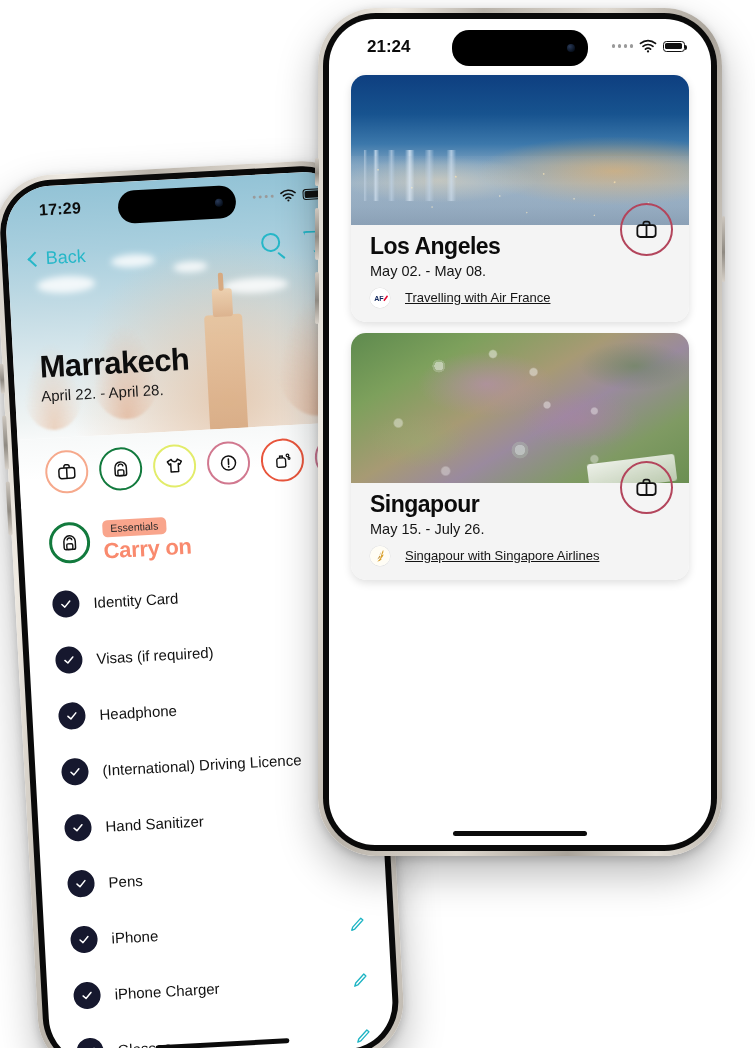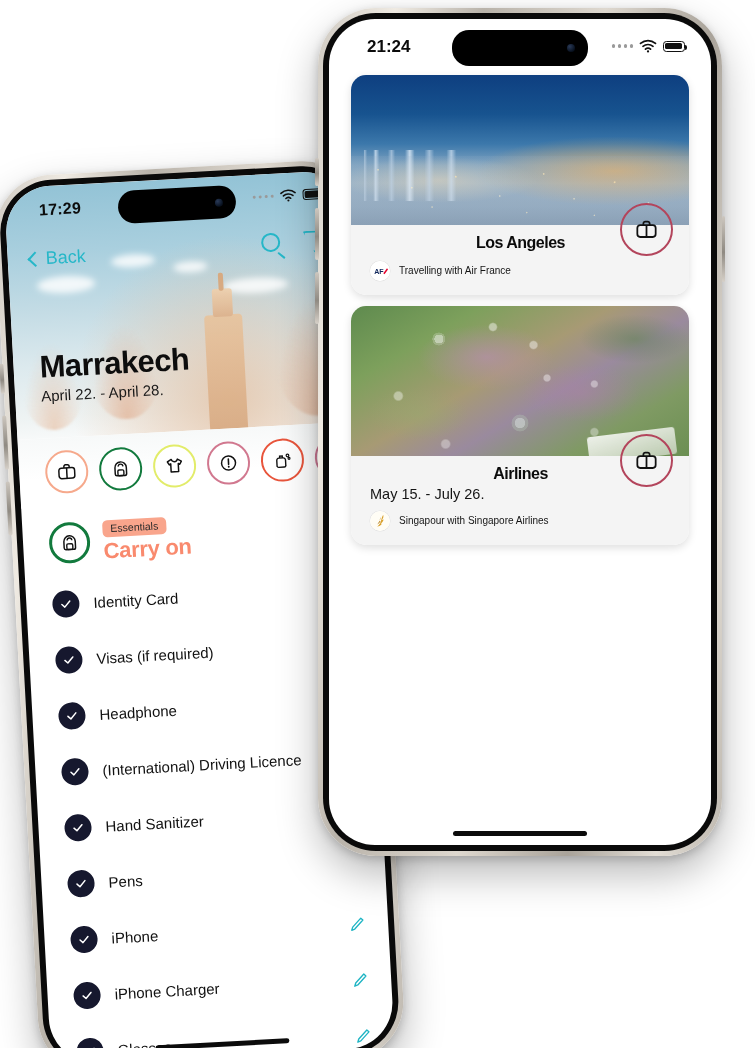--- a/index.html
+++ b/index.html
@@ -214,28 +214,28 @@
   .img-sg .bldg {
     position:absolute; right:4%; bottom:-2%; width:26%; height:18%;
     background:linear-gradient(170deg,rgba(255,255,255,.85),rgba(238,240,235,.6));
     transform:rotate(-7deg); border-radius:3px; filter:blur(.5px);
   }
 
   .trip-info {
     position:relative; padding:9px 18px 14px 19px;
     background:rgba(244,244,244,.96);
   }
-  .trip-info h2 { font-size:16px; font-weight:bold; color:#0b0b0b; letter-spacing:-.5px; line-height:1.12;text-align:center; }
+  .trip-info h2 { font-size:23px; font-weight:bold; color:#0b0b0b; letter-spacing:-.5px; line-height:1.12; }
   .trip-info .dates { font-size:14.5px; color:#141414; margin-top:3px; }
-  .trip-air { display:flex; align-items:center; gap:9px; margin-top:9px; }
+  .trip-air { display:flex; align-items:center; gap:15px; margin-top:9px; }
   .air-logo { width:20px; height:20px; border-radius:50%; background:#fff; flex:none;
               display:flex; align-items:center; justify-content:center;
               box-shadow:0 0 0 .5px rgba(0,0,0,.08); overflow:hidden; }
   .air-logo svg { width:20px; height:20px; }
-  .trip-air .lbl { font-size:10px; color:#141414; }
+  .trip-air .lbl { font-size:13px; color:#141414;text-decoration:underline; }
   .lug-badge {
     position:absolute; right:16px; top:-22px; width:53px; height:53px; border-radius:50%;
     border:2.4px solid #b3455c; display:flex; align-items:center; justify-content:center;
     background:transparent;
   }
   .lug-badge svg { width:25px; height:25px; }
 </style>
 </head>
 <body>
 
@@ -508,20 +508,21 @@
             </div>
             <div class="trip-info">
               <div class="lug-badge" style="border-color:#b3455c">
                 <svg viewBox="0 0 24 24">
                   <rect x="3.2" y="7.8" width="17.6" height="11.4" rx="2.8" fill="none" stroke="#111" stroke-width="1.7"></rect>
                   <path d="M9 7.8V6.2A1.8 1.8 0 0 1 10.8 4.4h2.4A1.8 1.8 0 0 1 15 6.2v1.6" fill="none" stroke="#111" stroke-width="1.7"></path>
                   <path d="M12 7.8v11.4" stroke="#111" stroke-width="1.7"></path>
                 </svg>
               </div>
               <h2>Los Angeles</h2>
+              <div class="dates">May 02. - May 08.</div>
               <div class="trip-air">
                 <span class="air-logo">
                   <svg viewBox="0 0 24 24">
                     <circle cx="12" cy="12" r="12" fill="#fff"></circle>
                     <text x="5" y="15" font-family="Liberation Sans, sans-serif" font-size="8.5" font-weight="bold" fill="#10275c">AF</text>
                     <path d="M16 14.6 20.4 8.8l1.2 1.5-4.2 5.6z" fill="#e4002b"></path>
                   </svg>
                 </span>
                 <span class="lbl">Travelling with Air France</span>
               </div>
@@ -533,21 +534,21 @@
               <div class="bldg"></div>
             </div>
             <div class="trip-info">
               <div class="lug-badge" style="border-color:#b3455c">
                 <svg viewBox="0 0 24 24">
                   <rect x="3.2" y="7.8" width="17.6" height="11.4" rx="2.8" fill="none" stroke="#111" stroke-width="1.7"></rect>
                   <path d="M9 7.8V6.2A1.8 1.8 0 0 1 10.8 4.4h2.4A1.8 1.8 0 0 1 15 6.2v1.6" fill="none" stroke="#111" stroke-width="1.7"></path>
                   <path d="M12 7.8v11.4" stroke="#111" stroke-width="1.7"></path>
                 </svg>
               </div>
-              <h2>Airlines</h2>
+              <h2>Singapour</h2>
               <div class="dates">May 15. - July 26.</div>
               <div class="trip-air">
                 <span class="air-logo">
                   <svg viewBox="0 0 24 24">
                     <circle cx="12" cy="12" r="12" fill="#fffdf5"></circle>
                     <path d="M15.8 4.6c.8 2.3.1 4.4-1.6 6.1l2.2-.5c-.6 2.2-2 3.9-4 5l2 .1c-1.4 1.9-3.4 3-5.8 3.4 2.2-1.9 3.6-3.9 4.4-6.1.7-2.2.9-4.6 2.8-8z" fill="#d9a02b"></path>
                     <path d="M12.6 7.2c.3 1.9-.3 3.6-1.7 5.1l1.8-.3c-.8 1.9-2.2 3.3-4 4.2 1.8-2.2 3-4.8 3.9-9z" fill="#b8821f"></path>
                   </svg>
                 </span>
                 <span class="lbl">Singapour with Singapore Airlines</span>

